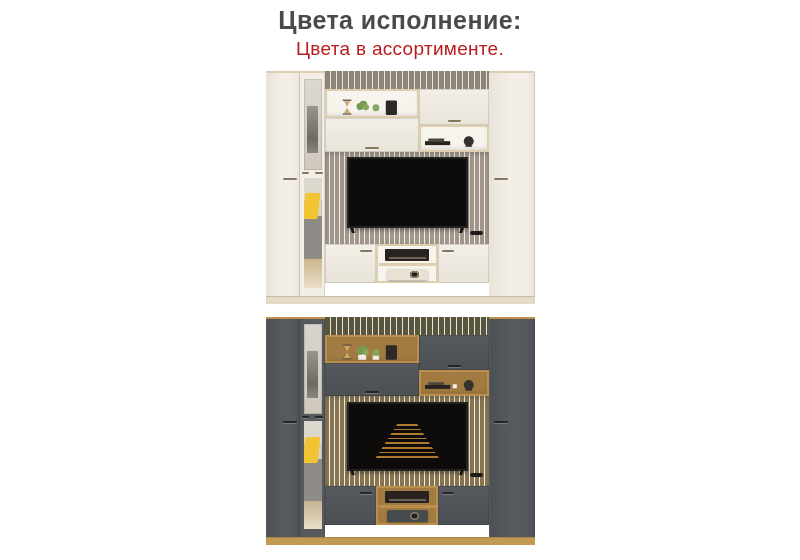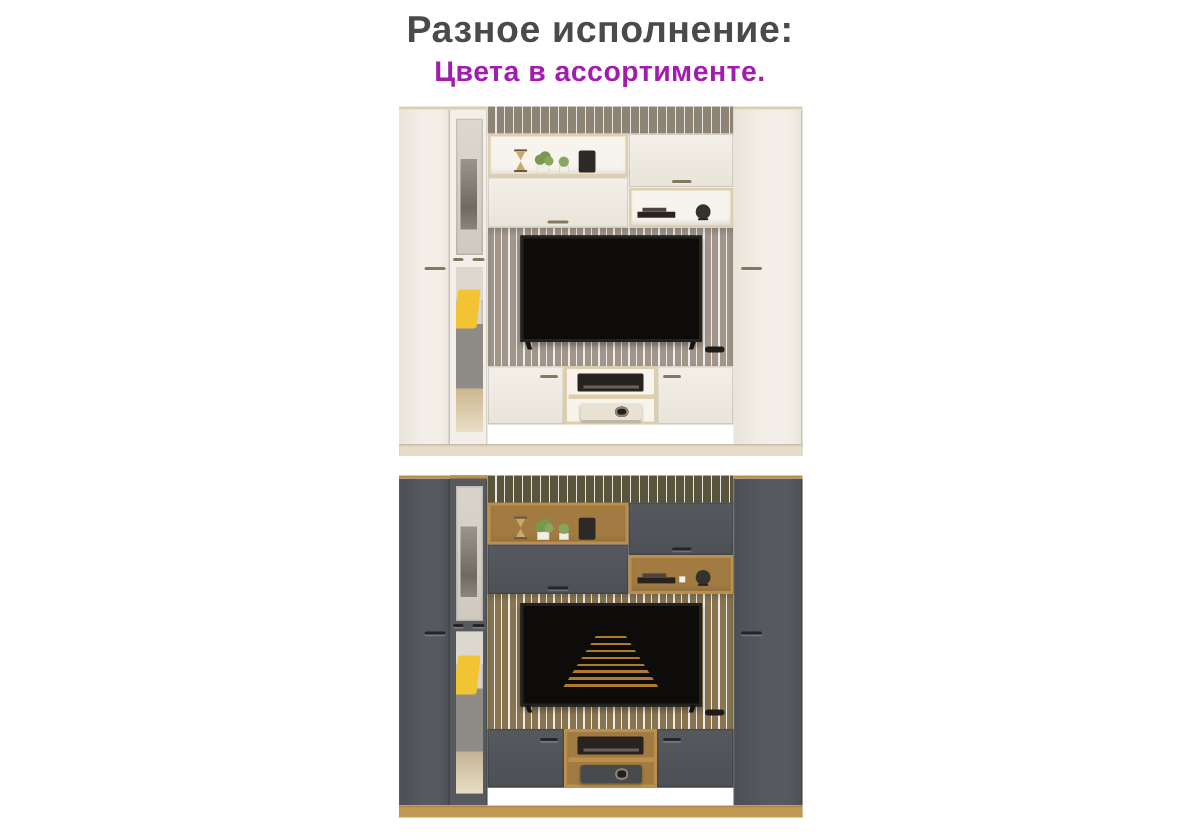--- a/index.html
+++ b/index.html
@@ -107,22 +107,22 @@
 
   
   .unit-base{left:0;right:0;bottom:0;height:3.5%;background:var(--base);
     box-shadow:inset 0 1px 1px rgba(0,0,0,.15);}
 </style>
 </head>
 <body>
 
 <div class="page">
   <div class="header">
-    <div class="title" style="color: rgb(74, 74, 74);">Разное исполнение:</div>
-    <div class="subtitle" style="color: #a21caf; font-weight: bold;">Цвета в ассортименте.</div>
+    <div class="title" style="color: rgb(74, 74, 74);">Цвета исполнение:</div>
+    <div class="subtitle" style="color: #b91c1c;">Цвета в ассортименте.</div>
   </div>
 
   <figure class="photo photo1">
   <div class="unit" style="--front: #f3efe8; --frontShade: #e9e4d9; --edge: #dcd4c4; --trim: #ddcfae; --wall: #8d8475; --interior: #f7f4ee; --panel: #a2968a; --base: #e5dbc6; --handle: #84785f; --device: #e9e2d2; --floor: #ccb88f; --mirrorTop: #dcd8d0; --d-pillow: #f2c434; --d-sofa: #8f8c87; --d-plant: #76994f; --d-plant2: #87a75e; --d-speaker: #2c2927; --d-tv_screen: #0d0c0b; --d-tv_bezel: #232220; --d-crawl_text: #c08631; --d-receiver: #28231f;">
     <div class="cab cab-left">
       <div class="h"></div>
     </div>
 
     <div class="mirror-col">
       <div class="mirror-upper">

